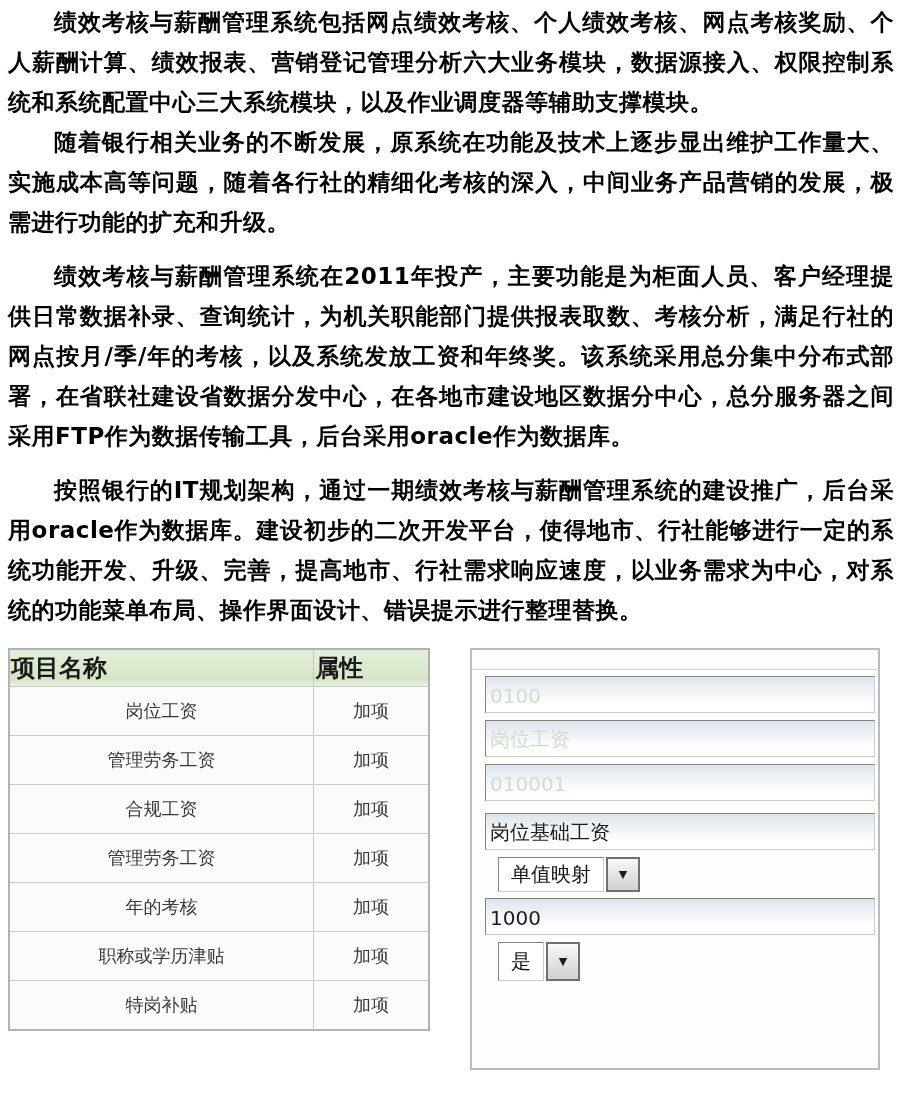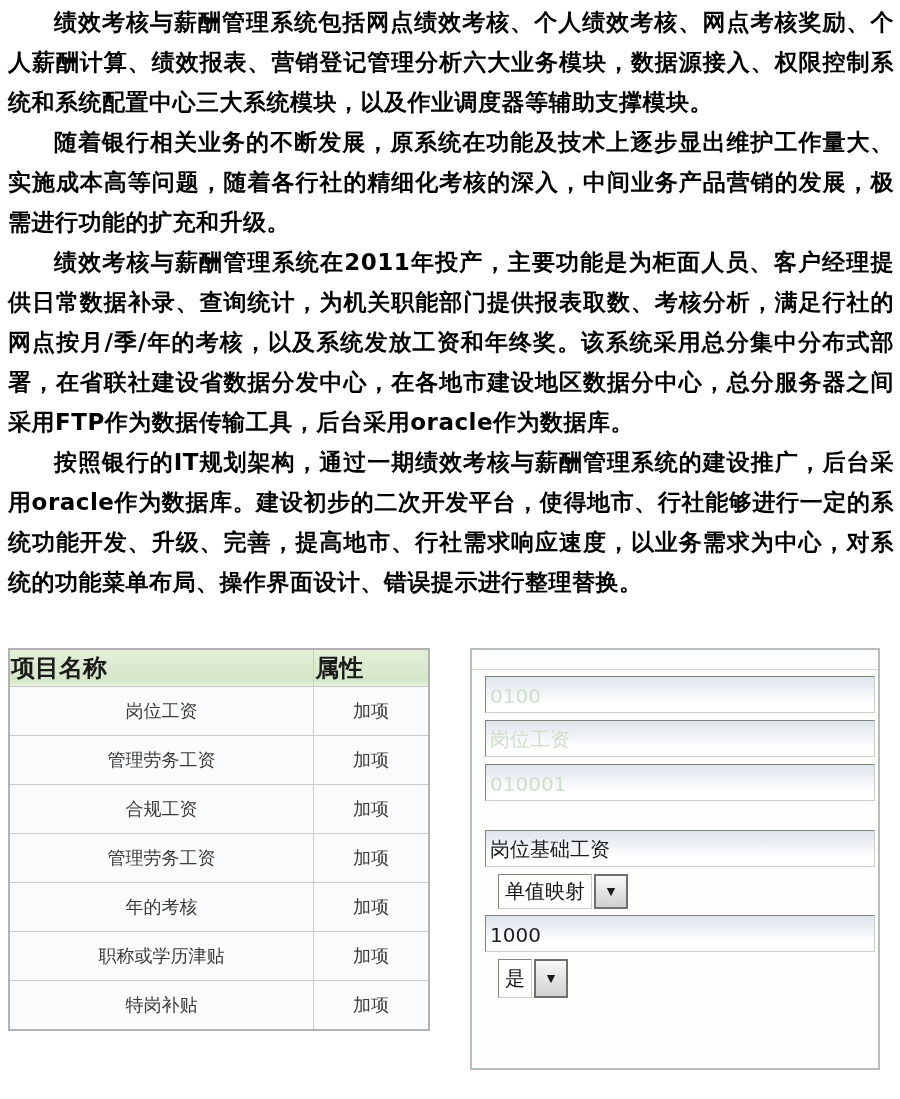--- a/index.html
+++ b/index.html
@@ -22,21 +22,21 @@
   .text-block p {
     margin: 0;
     font-size: 23px;
     line-height: 40px;
     font-weight: bold;
     color: #000000;
     text-indent: 2em;
     text-align: justify;
     letter-spacing: 0.5px;
   }
-  .text-block p.space-before { }
+  .text-block p.space-before { margin-top: 14px; }
 
   
   .items-table {
     position: absolute;
     left: 8px;
     top: 648px;
     width: 422px;
     border-collapse: collapse;
     border: 2px solid #b2b2b2;
     background: #fafbfb;
@@ -90,36 +90,36 @@
     font-size: 20px;
     font-family: inherit;
     padding: 2px 4px 0 4px;
     outline: none;
   }
   .input.ro { color: #cfe0c8; }
   .input.rw { color: #1c1c1c; }
 
   .m1 { margin-top: 6px; }
   .m2 { margin-top: 7px; }
-  .m3 { margin-top: 29px; }
+  .m3 { margin-top: 12px; }
 
   .combo {
     display: inline-flex;
     align-items: stretch;
     height: 35px;
     margin: 7px 0 0 13px;
   }
   .combo-text {
     display: flex;
     align-items: center;
     border-style: solid;
     border-width: 1px;
     border-color: #7d857d #c8d0c8 #c8d0c8 #7d857d;
     background: #ffffff;
-    padding: 0 6px;
+    padding: 0 12px;
     font-size: 20px;
     color: #141414;
     min-width: 18px;
     justify-content: center;
   }
   .combo-btn {
     width: 30px;
     margin-left: 2px;
     box-sizing: content-box;
     border: 2px solid #6f6f6f;

